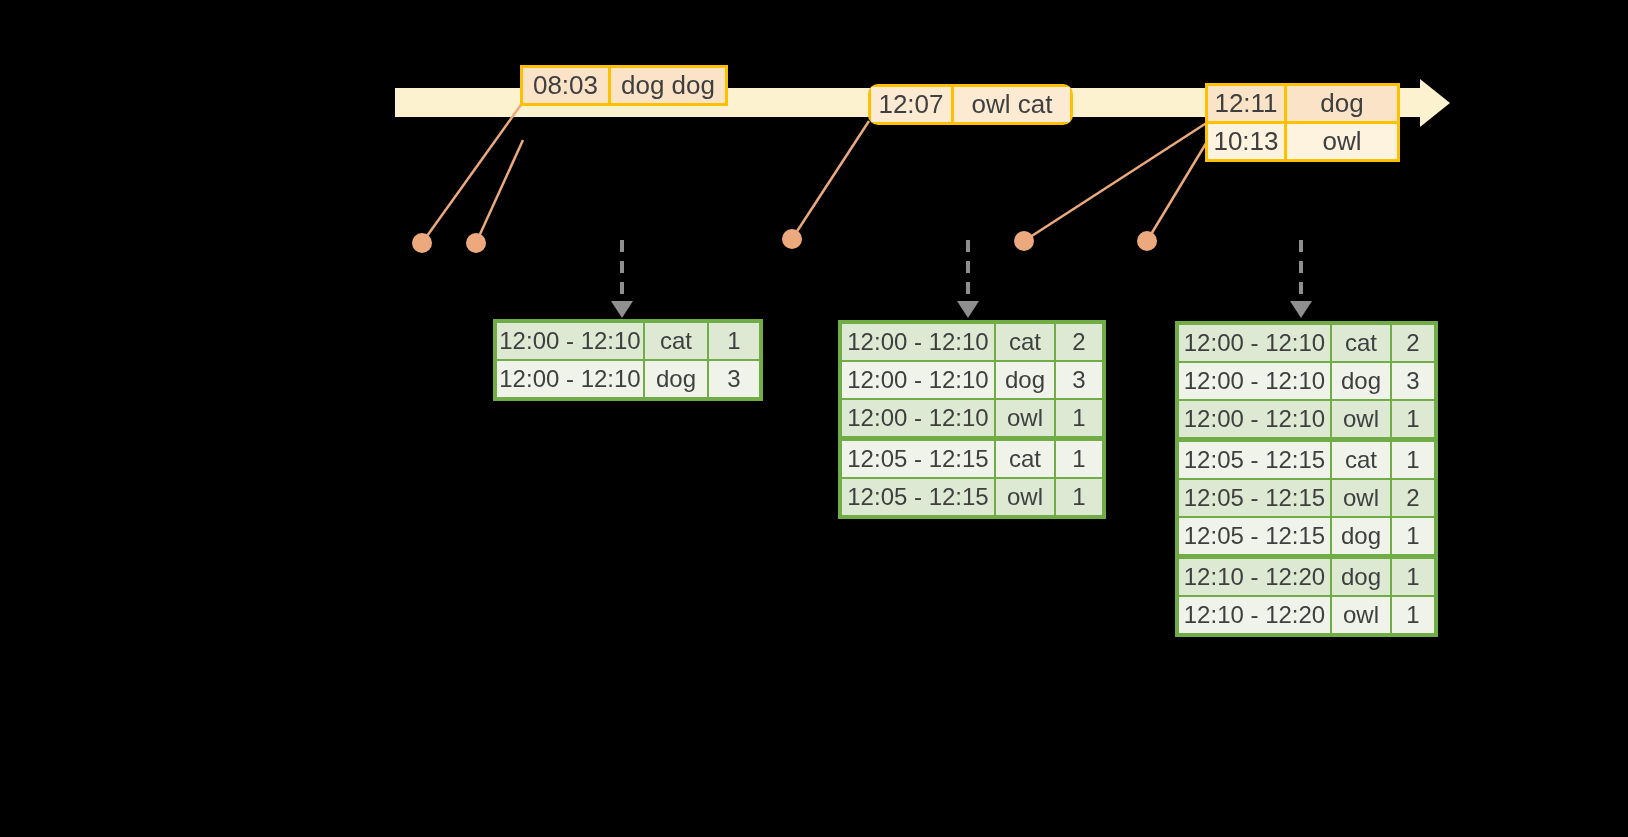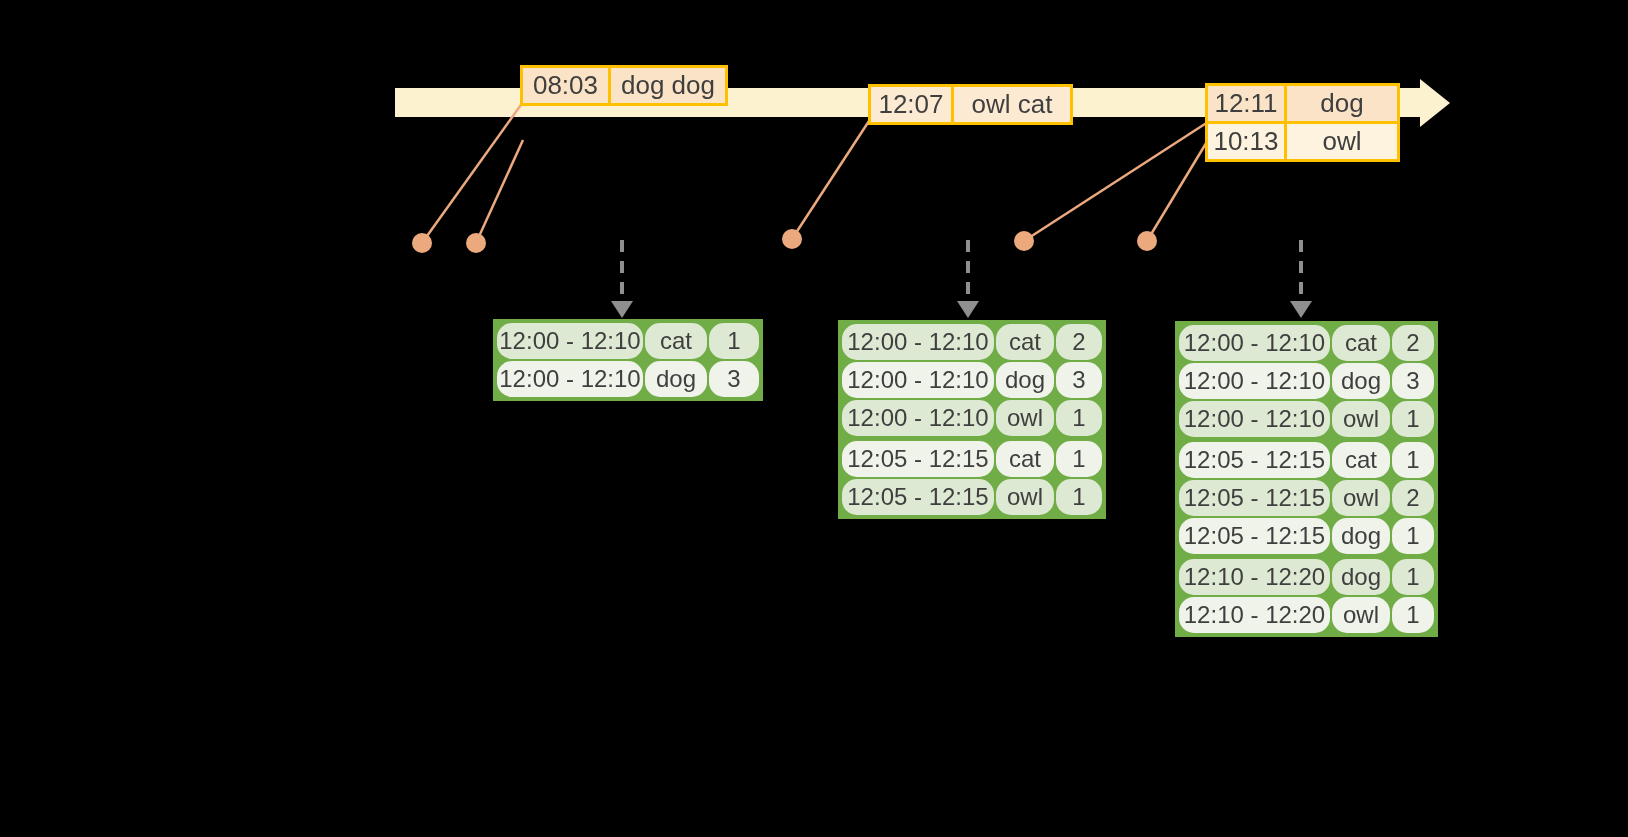--- a/index.html
+++ b/index.html
@@ -22,41 +22,40 @@
   }
   .etable .row { display:grid; gap:3px; }
   .etable .cell {
     height:35px; display:flex; align-items:center; justify-content:center;
     font-size:26px; white-space:nowrap;
   }
   .etable .row:nth-child(odd) .cell { background:var(--event_row_odd,#fae3c6); }
   .etable .row:nth-child(even) .cell { background:var(--event_row_even,#fdf3df); }
   .etA { left:520px; top:65px; }
   .etA .row { grid-template-columns:85px 114px; }
-  .etB { left:868px; top:84px; }
+  .etB { left:868px; top:84px;border-radius:10px; }
   .etB .row { grid-template-columns:80px 116px; }
   .etB .cell { background:var(--event_row_single,#fcead3) !important; }
   .etC { left:1205px; top:63px;margin-top:20px; }
   .etC .row { grid-template-columns:76px 110px; }
 
   
   .rtable {
     position:absolute;
     background:var(--result_border,#70ad47);
     padding:4px;
     display:flex; flex-direction:column; gap:2px;
     box-sizing:border-box;
   }
   .rtable .row { display:grid; gap:2px; }
   .rtable .row.group-start { margin-top:3px; }
   .rtable .cell {
     height:36px; display:flex; align-items:center; justify-content:center;
     font-size:24px; white-space:nowrap;
     background:var(--result_row_even,#eff3ea);
-    border-radius:15px;
   }
   .rtable .row:nth-child(odd) .cell { background:var(--result_row_odd,#dee9d3); }
   .rt1 { left:493px; top:319px; }
   .rt1 .row { grid-template-columns:146px 62px 50px; }
   .rt2 { left:838px; top:320px; }
   .rt2 .row { grid-template-columns:152px 58px 46px; }
   .rt3 { left:1175px; top:321px; }
   .rt3 .row { grid-template-columns:151px 58px 42px; }
 </style>
 </head>

